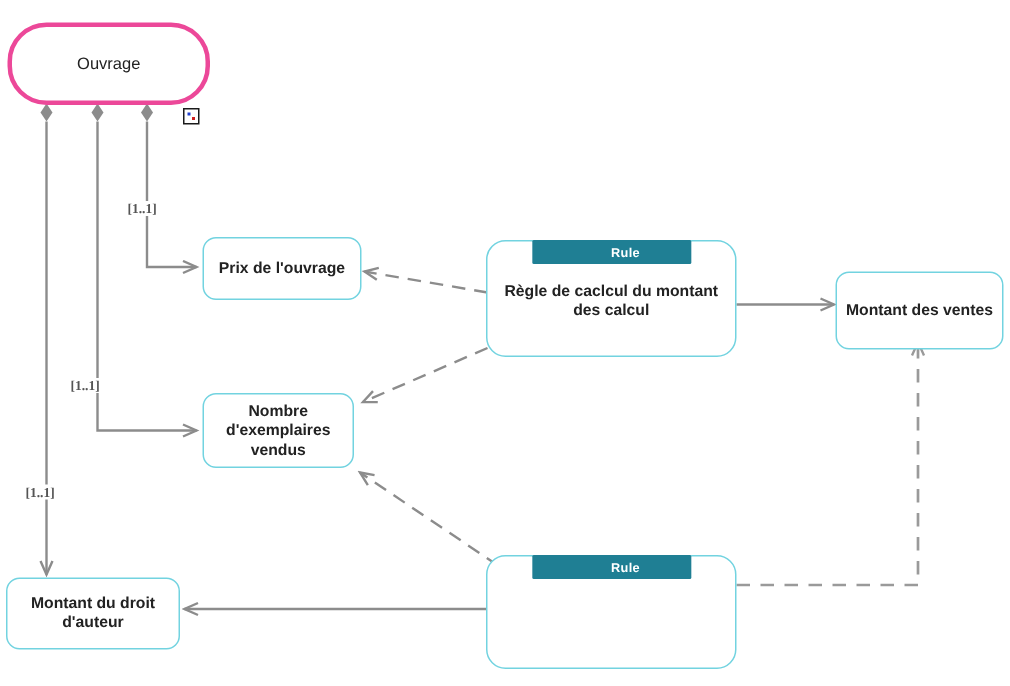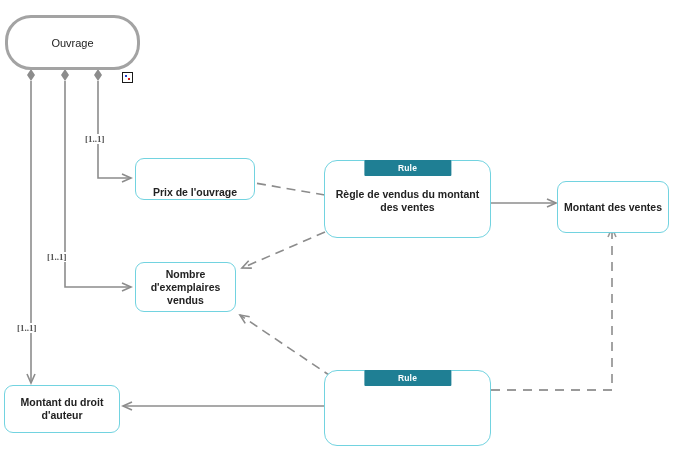--- a/index.html
+++ b/index.html
@@ -29,21 +29,21 @@
     position: absolute;
     box-sizing: border-box;
     background: #ffffff;
     display: flex;
     align-items: center;
     justify-content: center;
     text-align: center;
     color: #222222;
   }
   .node.root {
-    border: 3px solid #a3a3a3;
+    border: 3px solid #ec4899;
     border-radius: 26px;
     font-size: 11px;
   }
   .node.entity {
     border: 1.6px solid #72d3e0;
     border-radius: 9px;
     font-size: 10.5px;
     font-weight: bold;
     line-height: 13px;
   }
@@ -59,21 +59,21 @@
   }
   .rule-tag {
     position: absolute;
     top: -1px;
     left: 50%;
     transform: translateX(-50%);
     background: #1f7f94;
     color: #ffffff;
     font-size: 8.5px;
     font-weight: bold;
-    padding: 3px 34px 3px 34px;
+    padding: 3px 34px 3px 53px;
     line-height: 10px;
     letter-spacing: .2px;
     border-radius: 1px;
   }
   .mult-label {
     position: absolute;
     font-size: 9px;
     color: #555555;
     font-weight: bold;
     background: #ffffff;
@@ -149,38 +149,38 @@
 
   <div class="mini-icon" style="left:122px; top:72px;">
     <i class="b"></i>
     <i class="r"></i>
   </div>
 
   <div class="mult-label" style="left:84px; top:134px;">[1..1]</div>
   <div class="mult-label" style="left:46px; top:252px;">[1..1]</div>
   <div class="mult-label" style="left:16px; top:323px;">[1..1]</div>
 
-  <div class="node entity" style="left:135px; top:158px; width:120px; height:42px;align-items:flex-end;">
+  <div class="node entity" style="left:135px; top:158px; width:106px; height:42px;">
     <span class="node-label">Prix de l'ouvrage</span>
   </div>
 
   <div class="node entity" style="left:135px; top:262px; width:101px; height:50px;">
     <span class="node-label">Nombre d'exemplaires vendus</span>
   </div>
 
   <div class="node entity" style="left:4px; top:385px; width:116px; height:48px;">
     <span class="node-label">Montant du droit d'auteur</span>
   </div>
 
   <div class="node entity" style="left:557px; top:181px; width:112px; height:52px;">
     <span class="node-label">Montant des ventes</span>
   </div>
 
   <div class="node rule" style="left:324px; top:160px; width:167px; height:78px;">
     <div class="rule-tag">Rule</div>
-    <span class="node-label">Règle de vendus du montant des ventes</span>
+    <span class="node-label">Règle de caclcul du montant des calcul</span>
   </div>
 
   <div class="node rule" style="left:324px; top:370px; width:167px; height:76px;">
     <div class="rule-tag">Rule</div>
   </div>
 
 </div>
 
 </body></html>

